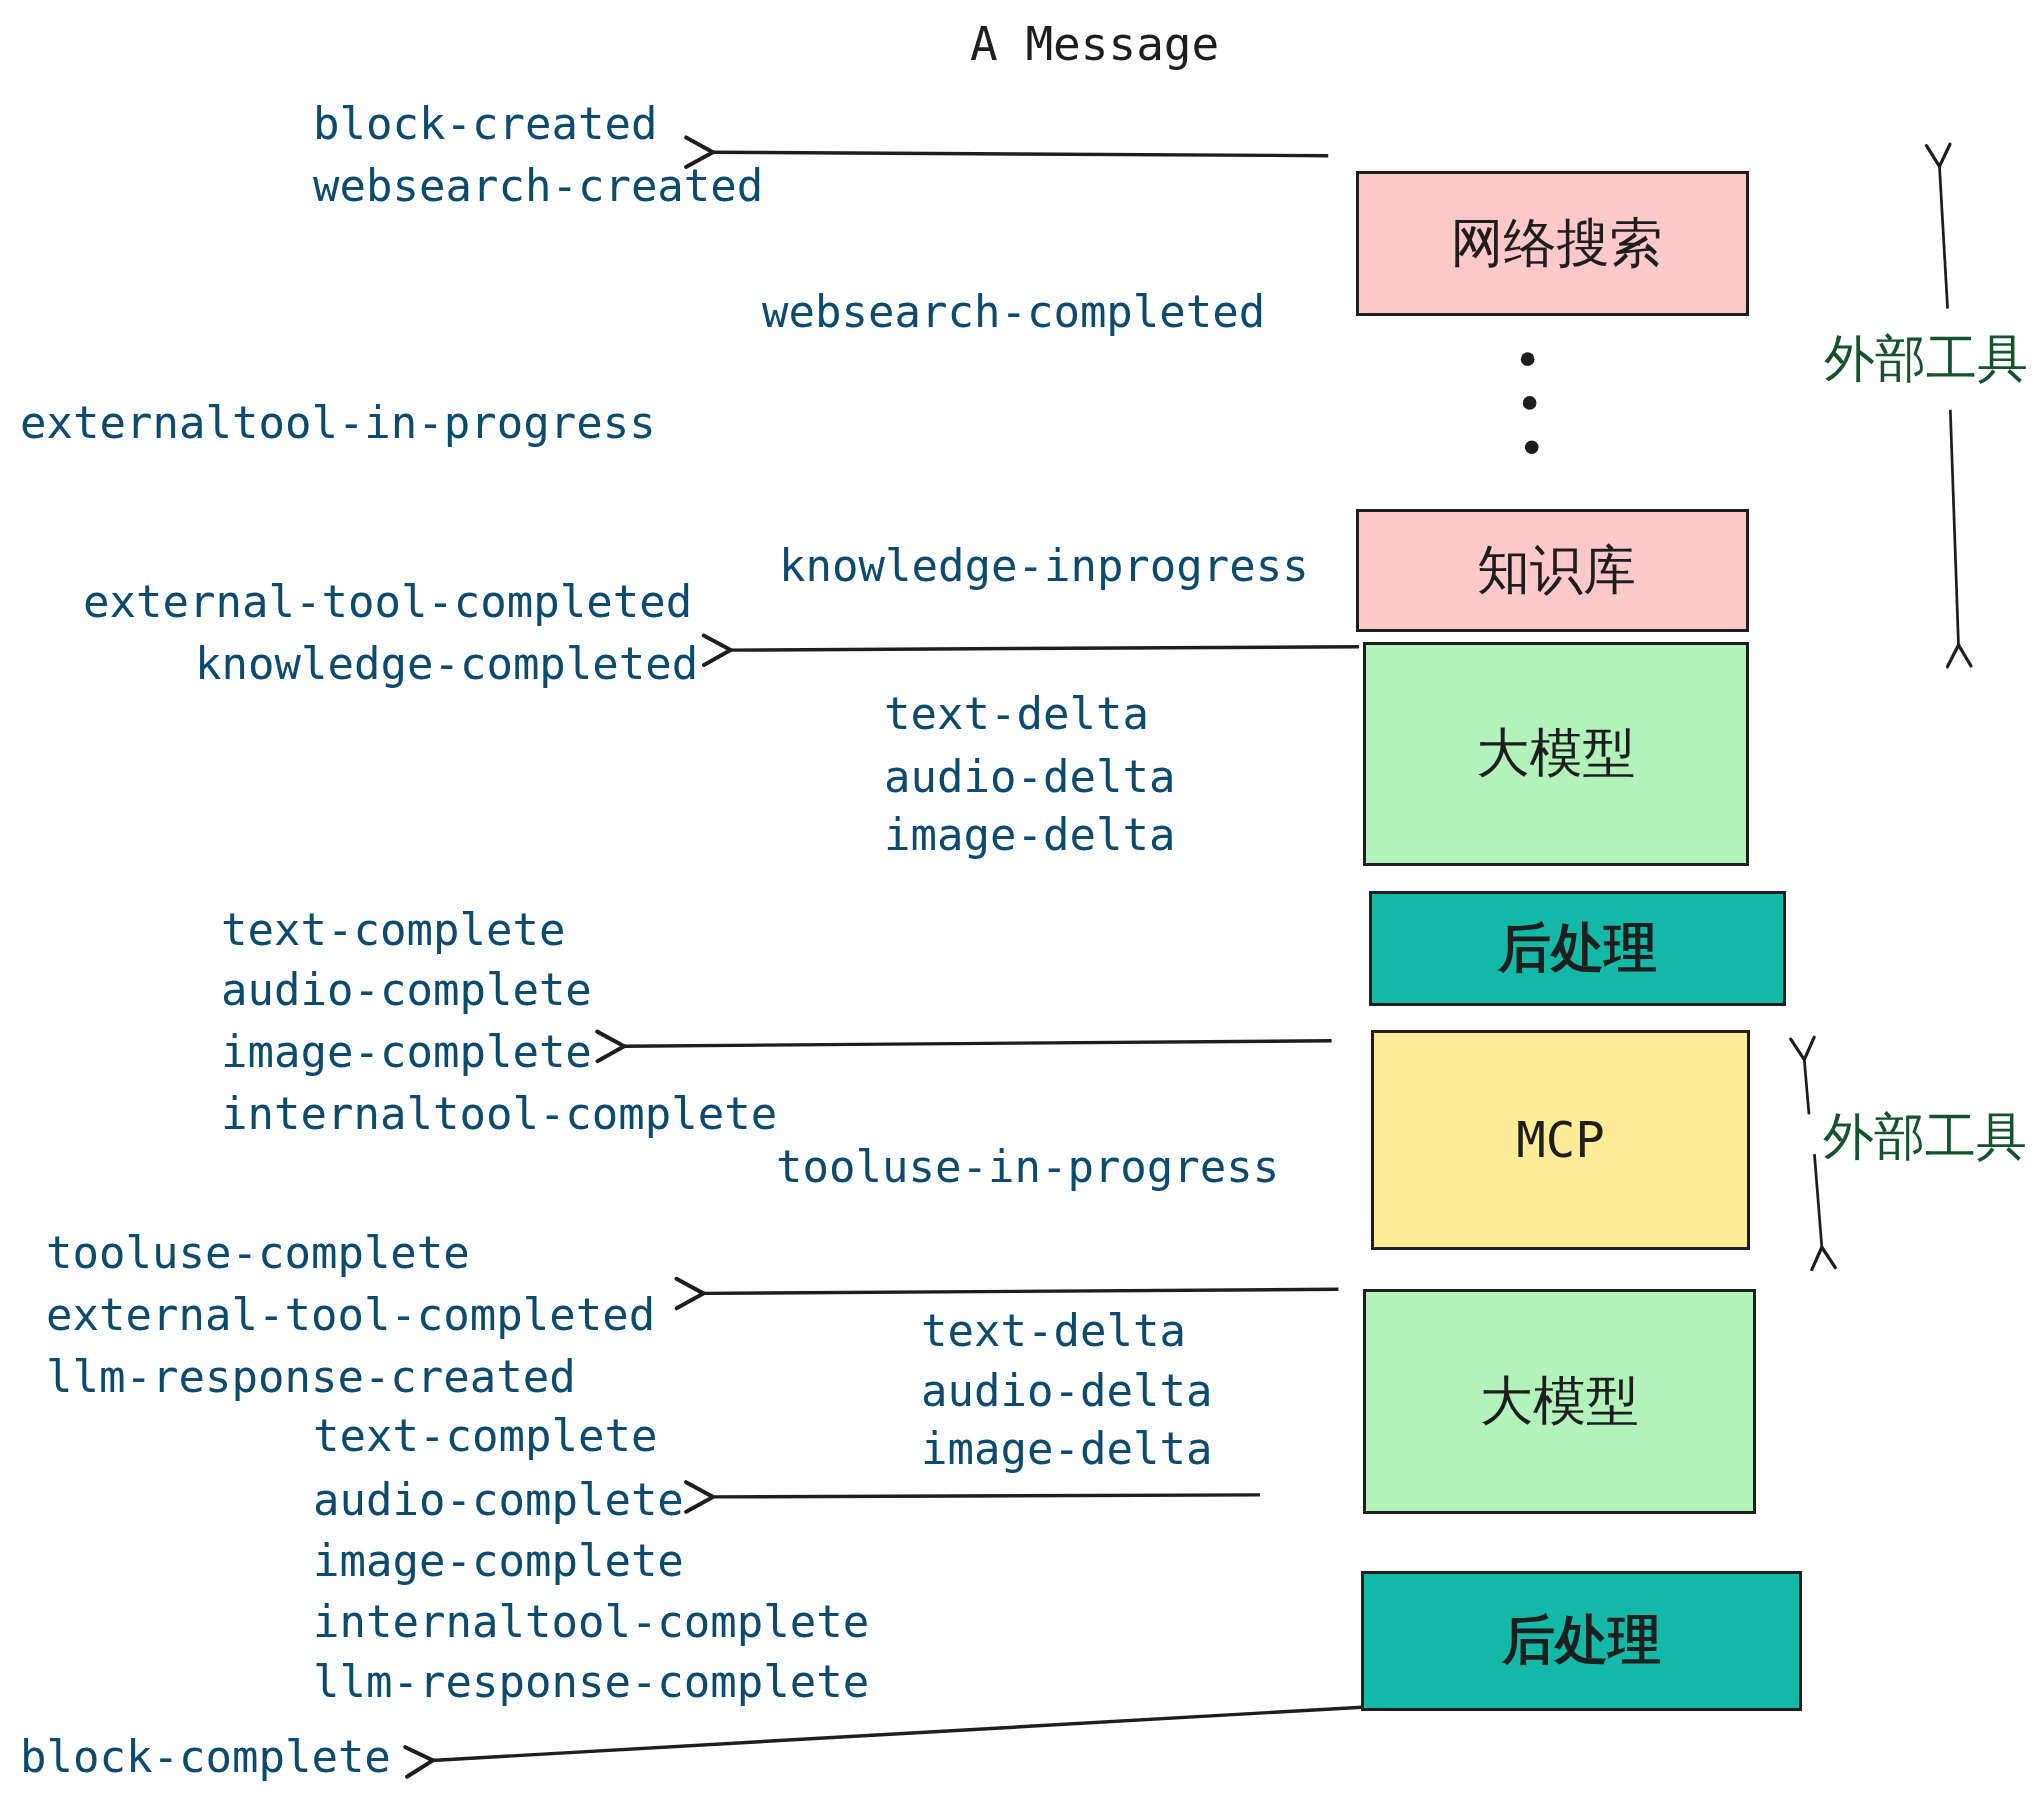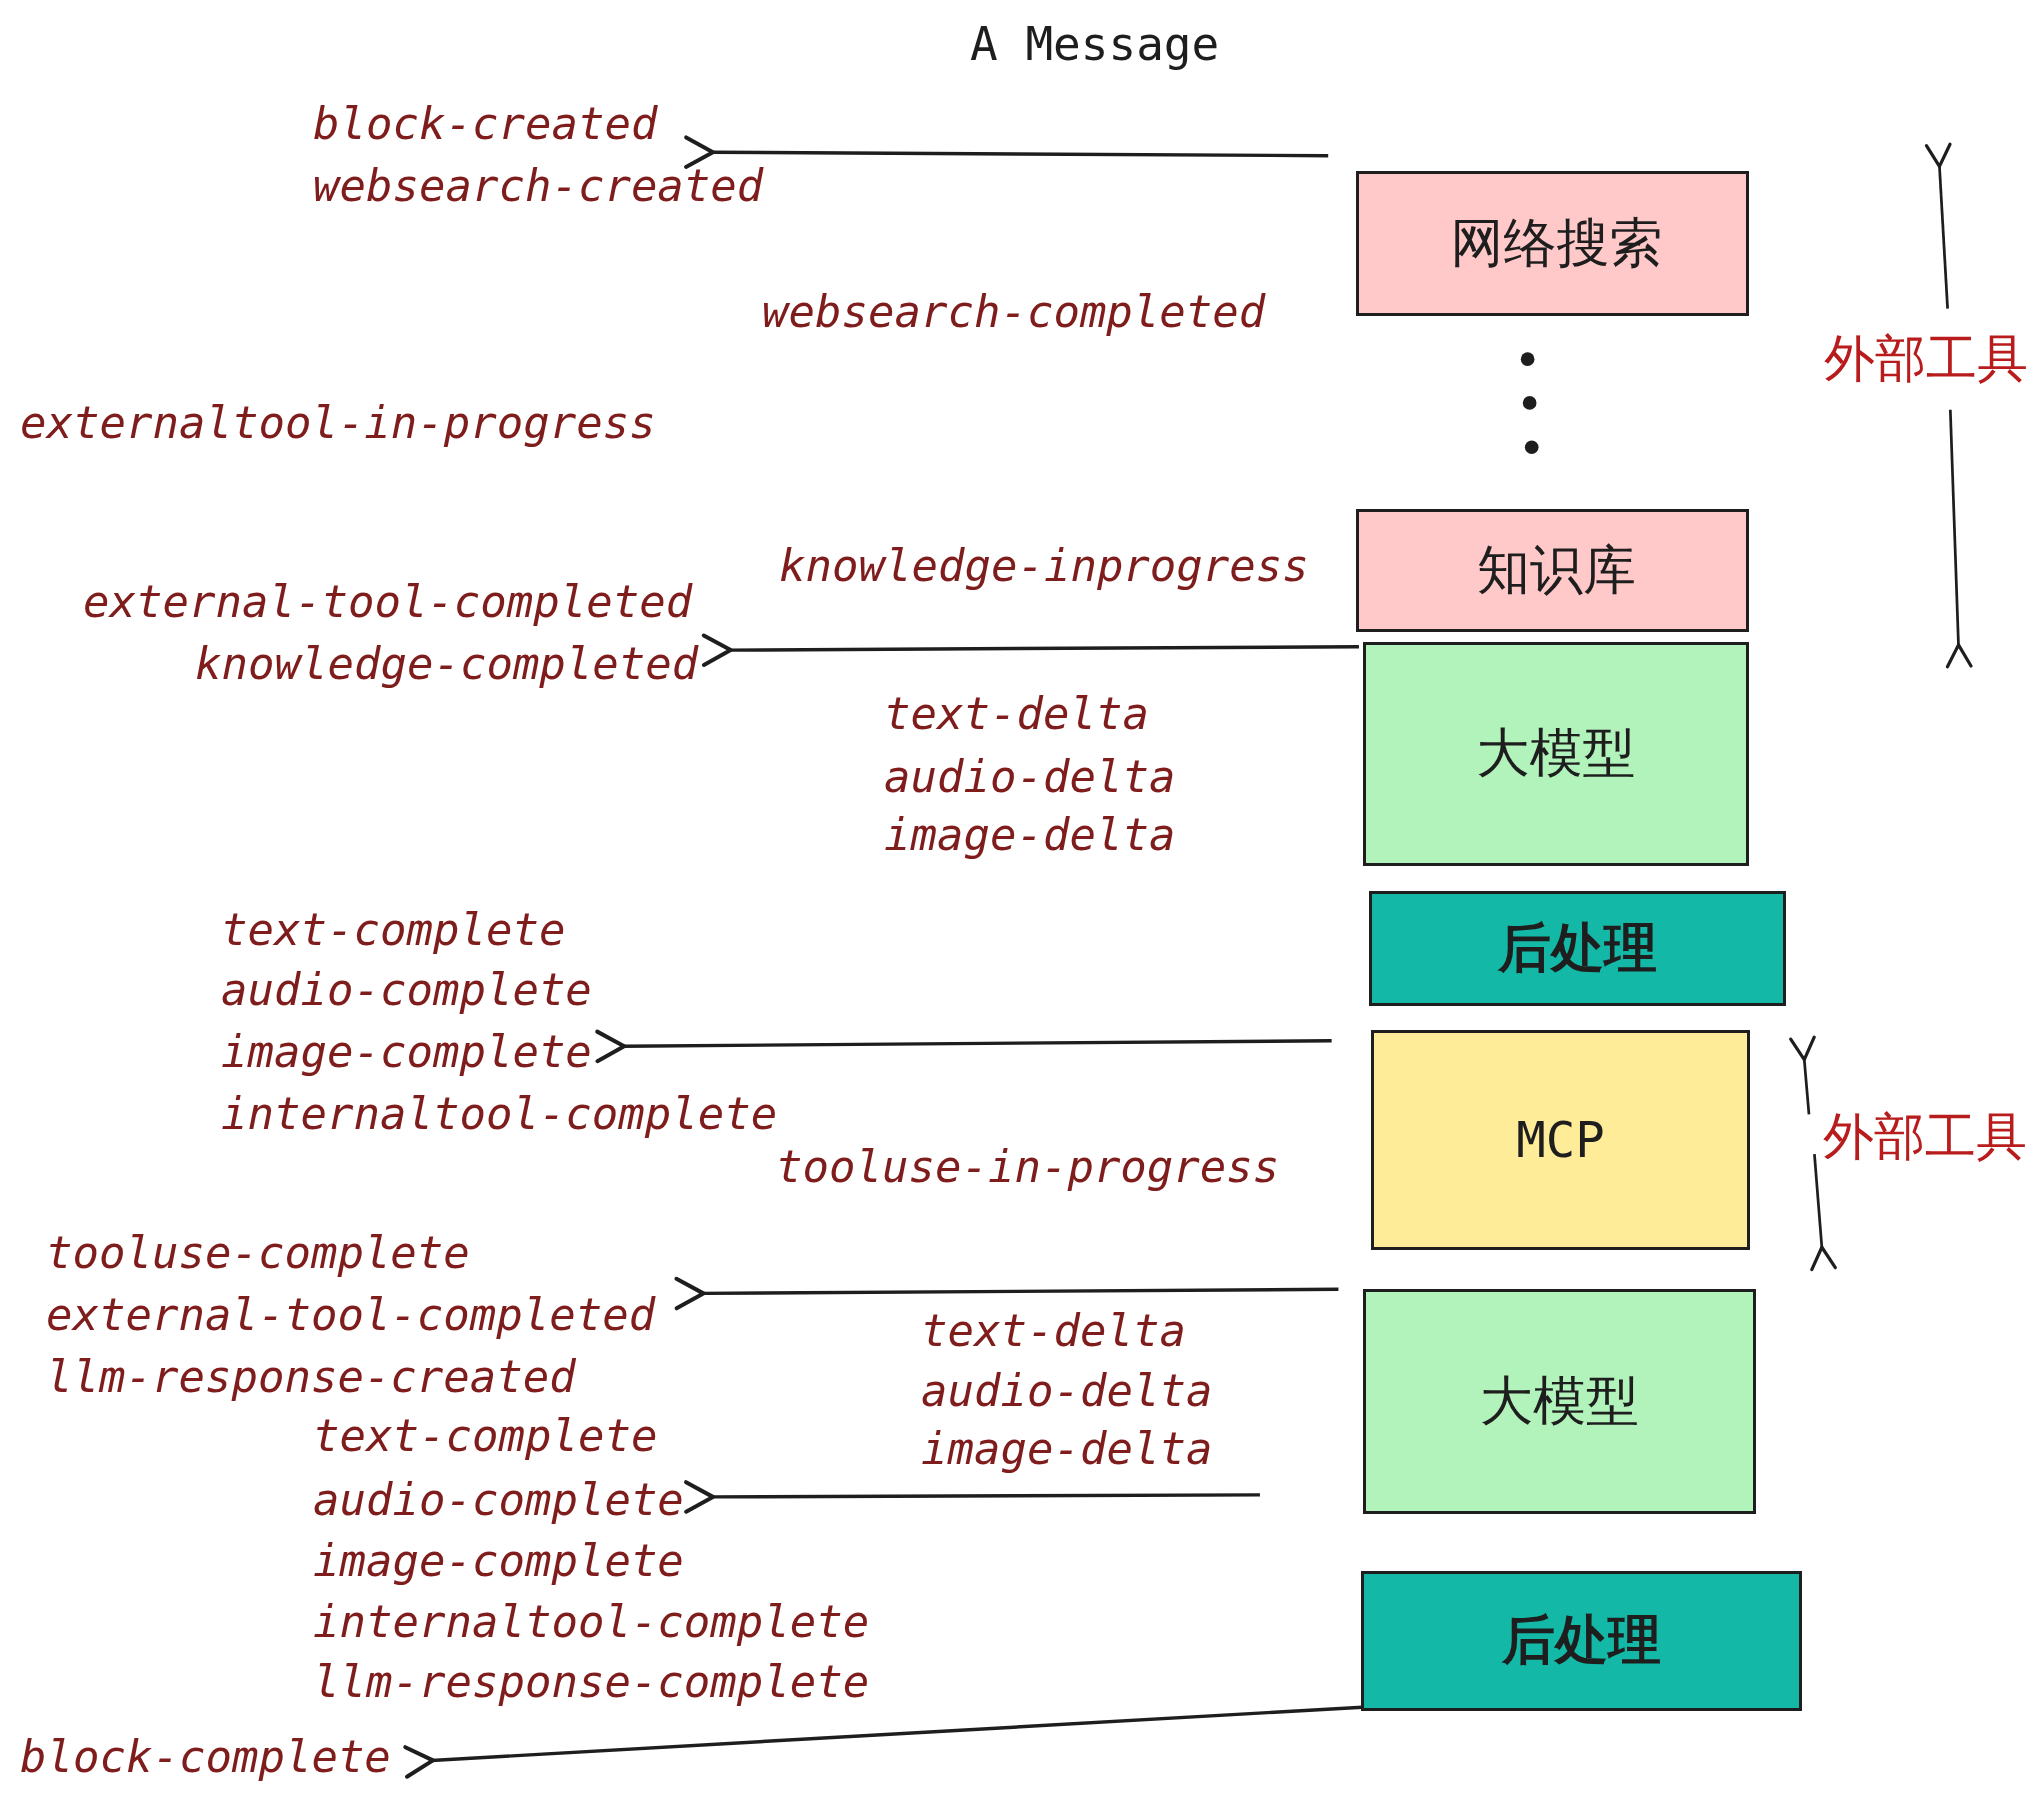--- a/index.html
+++ b/index.html
@@ -11,22 +11,21 @@
     font-family:"DejaVu Sans",sans-serif;
     color:#1e1e1e;
   }
   .overlay{position:absolute;left:0;top:0;width:2035px;height:1796px;pointer-events:none;}
   .ev{
     position:absolute;
     font-family:"DejaVu Sans Mono",monospace;
     font-size:44px;line-height:1;
     white-space:nowrap;
     transform:translateY(-50%);
-    color:#7f1d1d;
-    font-style:italic;
+    color:#0c4a6e;
   }
   .title{
     position:absolute;
     font-family:"DejaVu Sans Mono",monospace;
     font-size:46px;line-height:1;
     white-space:nowrap;
     color:#1e1e1e;
   }
   .box{
     position:absolute;
@@ -40,21 +39,21 @@
   .box.pink{background:#ffc9c9;padding-left:8px;}
   .box.green{background:#b2f2bb;text-align:right;}
   .box.yellow{background:#ffec99;}
   .box.white{background:#14b8a6;font-weight:bold;}
   .box .mono-label{font-family:"DejaVu Sans Mono",monospace;font-size:49px;}
   .side-label{
     position:absolute;
     font-size:51px;line-height:1;
     white-space:nowrap;
     transform:translate(-50%,-50%);
-    color:#b91c1c;
+    color:#14532d;
     font-family:"DejaVu Sans",sans-serif;
   }
 </style>
 </head>
 <body>
 
 <div class="canvas">
 
   <svg class="overlay" viewBox="0 0 2980 2630" xmlns="http://www.w3.org/2000/svg">
     <defs>

